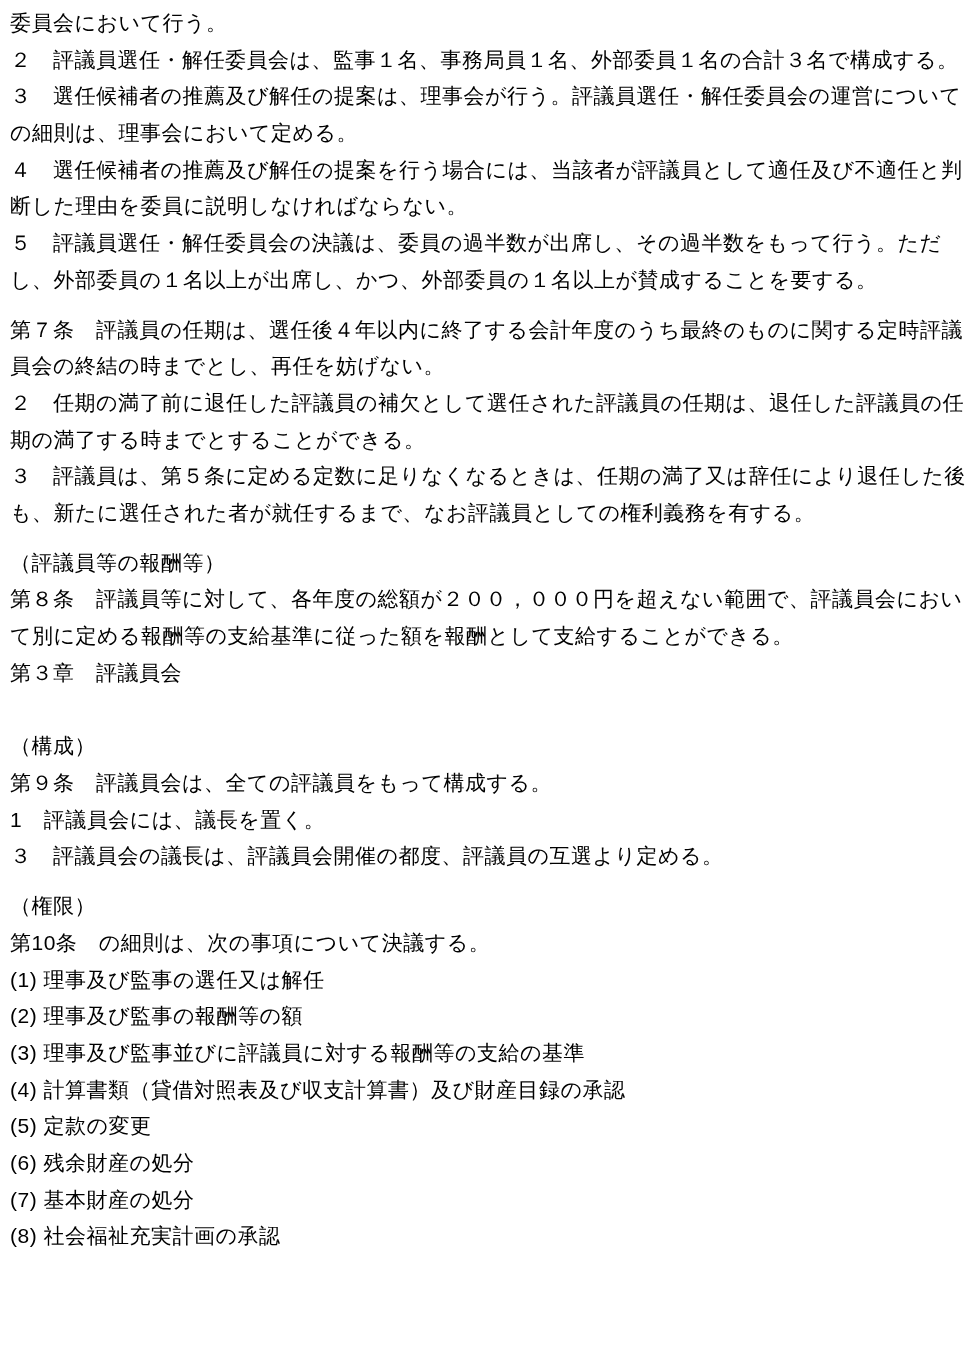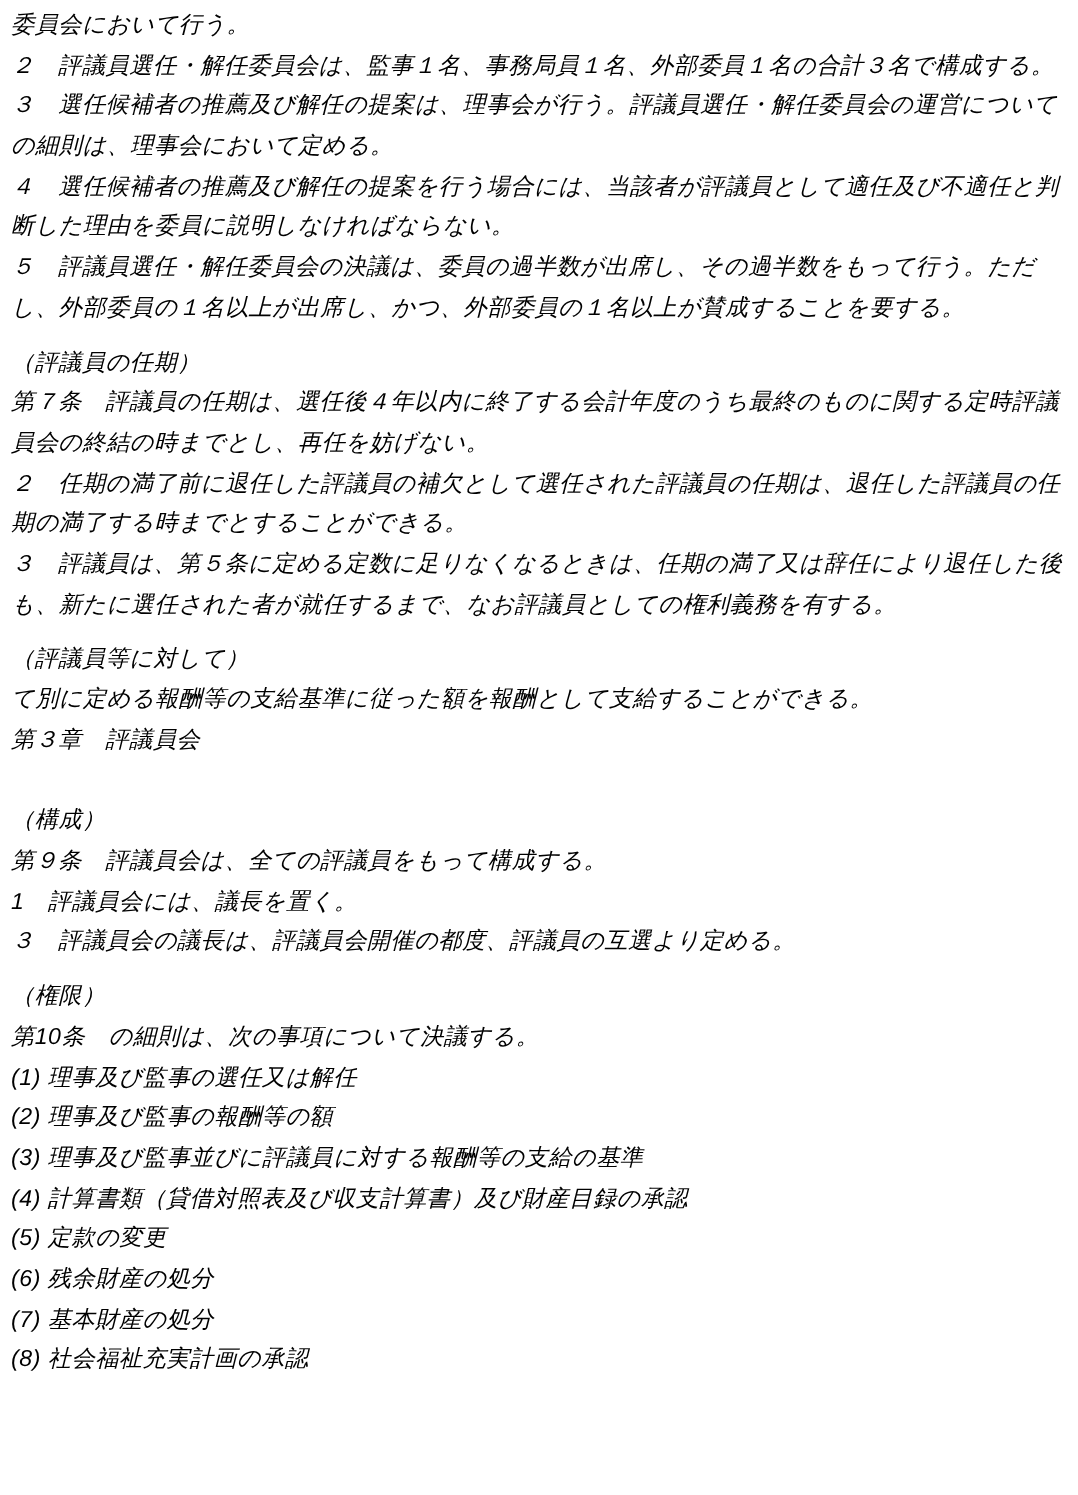--- a/index.html
+++ b/index.html
@@ -15,21 +15,20 @@
   .page {
     box-sizing: border-box;
     width: 980px;
     height: 1359px;
     padding: 5px 10px 0 10px;
     background: #ffffff;
     color: #000000;
     font-family: "Liberation Sans", sans-serif;
     font-size: 21px;
     letter-spacing: 0.5px;
-    font-style: italic;
   }
   .block {
     margin: 0;
   }
   .line {
     height: 36.7px;
     line-height: 36.7px;
     white-space: pre;
     overflow: visible;
   }
@@ -46,30 +45,30 @@
       <div class="line">委員会において行う。</div>
       <div class="line">２　評議員選任・解任委員会は、監事１名、事務局員１名、外部委員１名の合計３名で構成する。</div>
       <div class="line">３　選任候補者の推薦及び解任の提案は、理事会が行う。評議員選任・解任委員会の運営について</div>
       <div class="line">の細則は、理事会において定める。</div>
       <div class="line">４　選任候補者の推薦及び解任の提案を行う場合には、当該者が評議員として適任及び不適任と判</div>
       <div class="line">断した理由を委員に説明しなければならない。</div>
       <div class="line">５　評議員選任・解任委員会の決議は、委員の過半数が出席し、その過半数をもって行う。ただ</div>
       <div class="line">し、外部委員の１名以上が出席し、かつ、外部委員の１名以上が賛成することを要する。</div>
     </div>
   <div class="block gap-s">
-      <div class="line">（評議員の任期）</div>
       <div class="line">第７条　評議員の任期は、選任後４年以内に終了する会計年度のうち最終のものに関する定時評議</div>
       <div class="line">員会の終結の時までとし、再任を妨げない。</div>
       <div class="line">２　任期の満了前に退任した評議員の補欠として選任された評議員の任期は、退任した評議員の任</div>
       <div class="line">期の満了する時までとすることができる。</div>
       <div class="line">３　評議員は、第５条に定める定数に足りなくなるときは、任期の満了又は辞任により退任した後</div>
       <div class="line">も、新たに選任された者が就任するまで、なお評議員としての権利義務を有する。</div>
     </div>
   <div class="block gap-s">
-      <div class="line">（評議員等に対して）</div>
+      <div class="line">（評議員等の報酬等）</div>
+      <div class="line">第８条　評議員等に対して、各年度の総額が２００，０００円を超えない範囲で、評議員会におい</div>
       <div class="line">て別に定める報酬等の支給基準に従った額を報酬として支給することができる。</div>
     </div>
   <div class="block gap-m">
       <div class="line">第３章　評議員会</div>
     </div>
   <div class="block gap-l">
       <div class="line">（構成）</div>
       <div class="line">第９条　評議員会は、全ての評議員をもって構成する。</div>
       <div class="line">1　評議員会には、議長を置く。</div>
       <div class="line">３　評議員会の議長は、評議員会開催の都度、評議員の互選より定める。</div>

